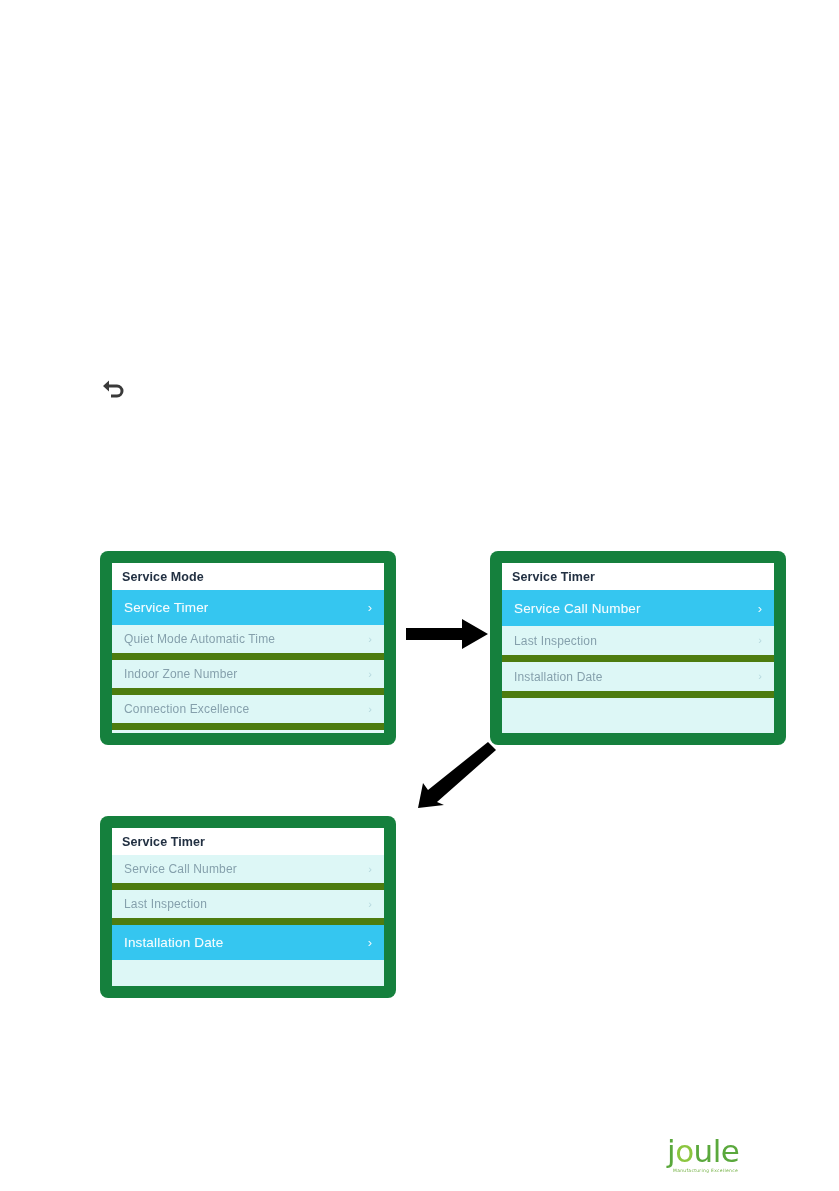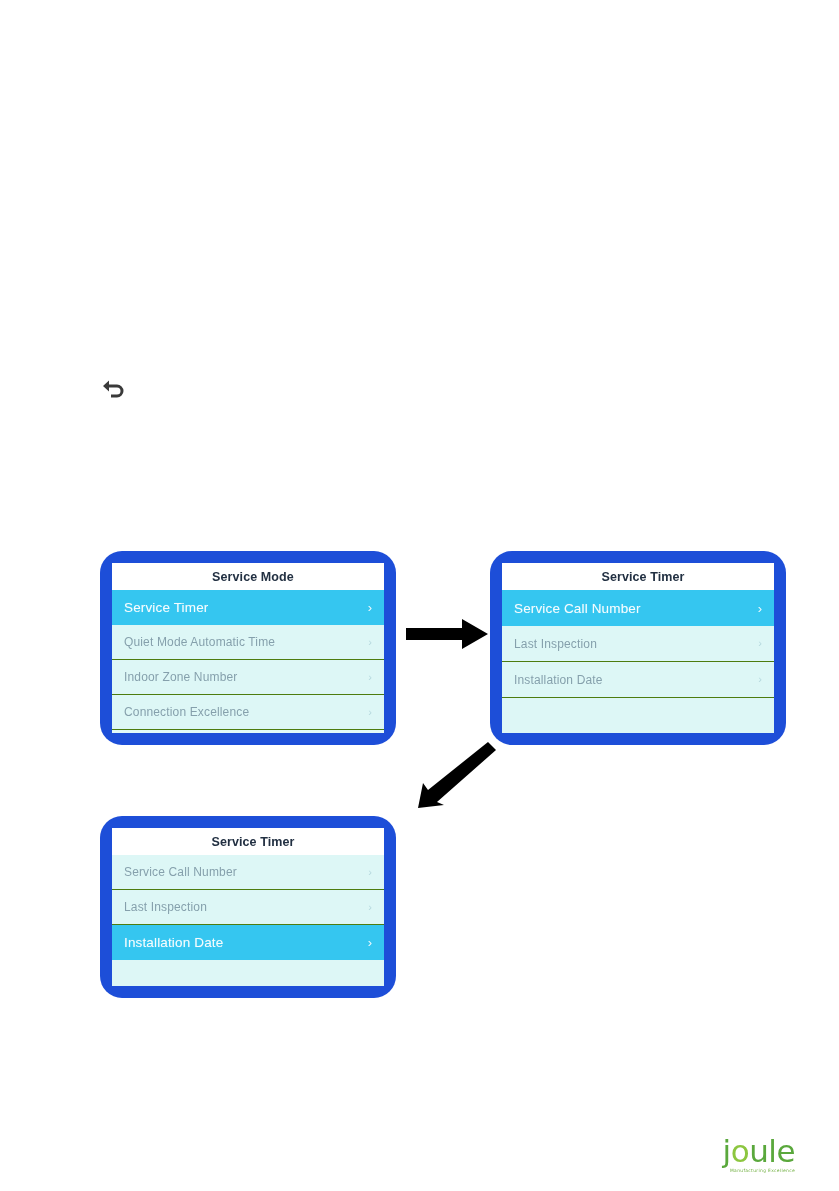--- a/index.html
+++ b/index.html
@@ -22,25 +22,24 @@
     top: 375px;
     width: 34px;
     height: 34px;
     color: #3a3a3a;
   }
   .back-arrow svg { display: block; }
 
   
   .device {
     position: absolute;
-    background: #1d4ed8;
-    border-radius: 22px;
+    background: #15803d;
+    border-radius: 8px;
     box-sizing: border-box;
     padding: 12px 12px 12px 12px;
-    text-align: center;
   }
   .screen {
     width: 100%;
     height: 100%;
     background: #e2f9f8;
     overflow: hidden;
     position: relative;
     display: flex;
     flex-direction: column;
   }
@@ -65,21 +64,21 @@
   .row {
     position: relative;
     display: flex;
     align-items: center;
     justify-content: space-between;
     padding: 0 12px 0 12px;
     box-sizing: border-box;
     font-size: 12px;
     color: #7e99a6;
     background: #ddf7f6;
-    border-bottom: 1px solid #4d7c0f;
+    border-bottom: 7px solid #4d7c0f;
   }
   .row .label {
     letter-spacing: .15px;
     opacity: .92;
   }
   .row .chev {
     font-size: 11px;
     color: #a9cfd6;
     opacity: .75;
     line-height: 1;
@@ -114,25 +113,24 @@
   #device-3 .row { height: 35px; }
 
   
   .flow-arrow { position: absolute; }
   #arrow-right { left: 404px; top: 608px; width: 86px; height: 52px; }
   #arrow-diagonal { left: 404px; top: 736px; width: 96px; height: 74px; }
 
   
   .logo {
     position: absolute;
-    left: 703px;
+    left: 667px;
     top: 1136px;
     width: 92px;
     height: 42px;
-    text-align: right;
   }
   .logo-word {
     font-family: "DejaVu Sans", sans-serif;
     font-size: 31px;
     line-height: 31px;
     color: #5aa83c;
     letter-spacing: -0.5px;
     position: relative;
     white-space: nowrap;
   }

